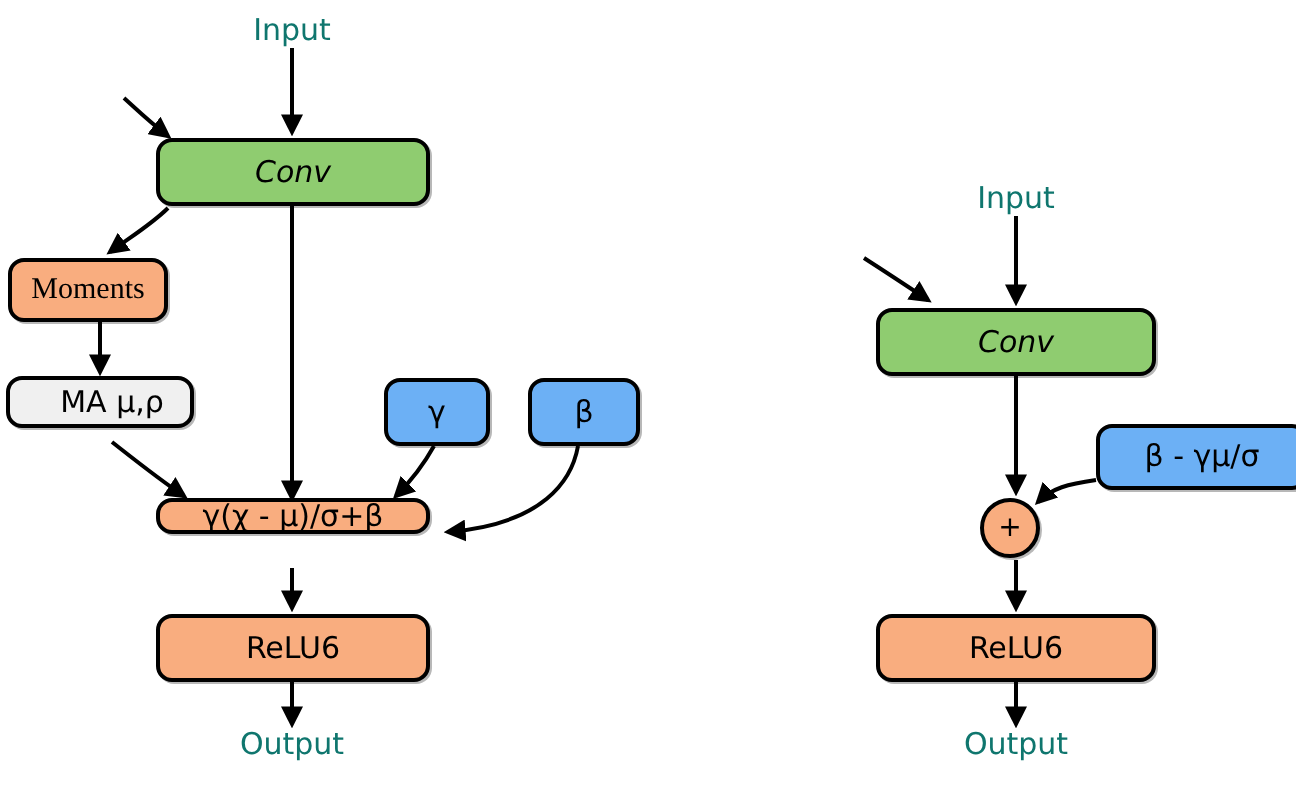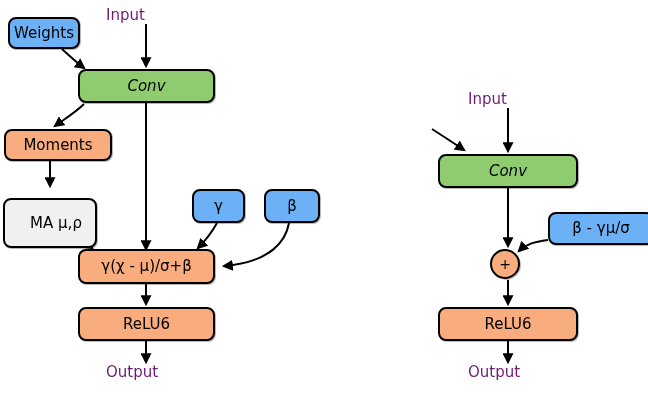--- a/index.html
+++ b/index.html
@@ -42,22 +42,23 @@
     display: flex;
     align-items: center;
     justify-content: center;
     font-size: 14px;
     color: #000;
     box-shadow: 1px 1px 0 rgba(0,0,0,0.28);
   }
   .iolabel {
     position: absolute;
     font-size: 15px;
-    color: #701a75;
+    color: #0f766e;
     white-space: nowrap;
+    text-align: center;
     line-height: 1;
   }
   svg.edges {
     position: absolute;
     left: 0;
     top: 0;
     width: 648px;
     height: 402px;
     pointer-events: none;
   }
@@ -93,33 +94,32 @@
     <path class="edge" d="M 508 108 L 508 151" marker-end="url(#arrow)"></path>
     <path class="edge" d="M 432 129 C 446 138, 452 142, 464 150" marker-end="url(#arrow)"></path>
     <path class="edge" d="M 508 188 L 508 246" marker-end="url(#arrow)"></path>
     <path class="edge" d="M 548 240 C 534 242, 526 244, 519 251" marker-end="url(#arrow)"></path>
     <path class="edge" d="M 508 280 L 508 304" marker-end="url(#arrow)"></path>
     <path class="edge" d="M 508 341 L 508 362" marker-end="url(#arrow)"></path>
   </svg>
 
   <div class="iolabel" style="left:106px; top:8px; width:80px;">Input</div>
 
-  <div class="node blue" style="left:8px; top:17px; width:72px; height:32px;">Weights</div>
 
   <div class="node green" style="left:78px; top:69px; width:137px; height:34px;">Conv</div>
 
-  <div class="node orange" style="left:4px; top:129px; width:108px; height:32px;">Moments</div>
+  <div class="node orange" style="left:4px; top:129px; width:80px; height:32px;font-family:Liberation Serif, serif;">Moments</div>
 
-  <div class="node gray" style="left:3px; top:198px; width:94px; height:50px;padding-left:12px;">MA μ,ρ</div>
+  <div class="node gray" style="left:3px; top:188px; width:94px; height:26px;padding-left:12px;">MA μ,ρ</div>
 
   <div class="node blue" style="left:192px; top:189px; width:53px; height:34px;">γ</div>
 
   <div class="node blue" style="left:264px; top:189px; width:56px; height:34px;">β</div>
 
-  <div class="node orange" style="left:78px; top:249px; width:137px; height:35px;text-align:center;">γ(χ - μ)/σ+β</div>
+  <div class="node orange" style="left:78px; top:249px; width:137px; height:18px;text-align:center;">γ(χ - μ)/σ+β</div>
 
   <div class="node orange" style="left:78px; top:307px; width:137px; height:34px;">ReLU6</div>
 
   <div class="iolabel" style="left:106px; top:365px; width:80px;">Output</div>
 
   <div class="iolabel" style="left:468px; top:92px; width:80px;">Input</div>
 
 
   <div class="node green" style="left:438px; top:154px; width:140px; height:34px;">Conv</div>
 

